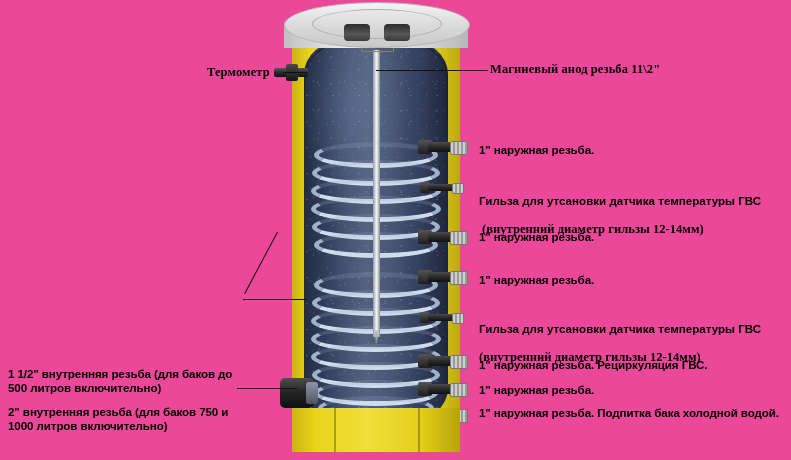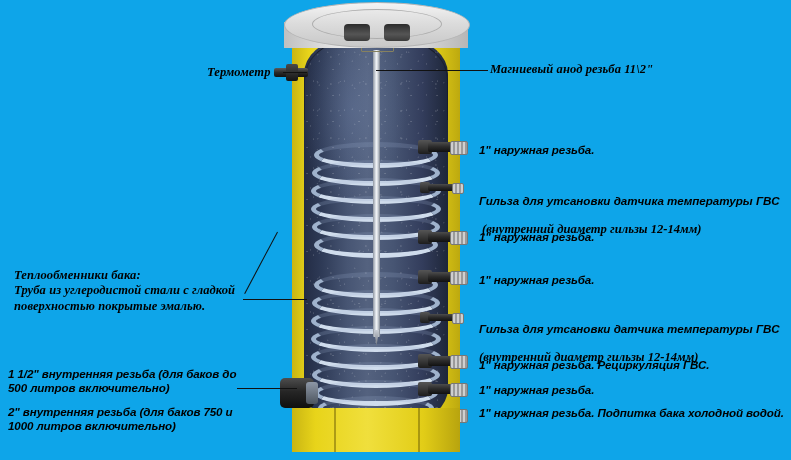--- a/index.html
+++ b/index.html
@@ -4,24 +4,23 @@
 <style>
   html, body {
     margin: 0;
     padding: 0;
     background: #ffffff;
   }
   #page {
     position: relative;
     width: 791px;
     height: 460px;
-    background: #0ea5e9;
+    background: #ec4899;
     overflow: hidden;
     font-family: "Liberation Sans", sans-serif;
-    font-style: italic;
   }
 
   
   .label {
     position: absolute;
     color: #000000;
     font-weight: bold;
     line-height: 1.22;
     white-space: pre-line;
   }
@@ -389,23 +388,20 @@
 
   <div class="leader leader-h" style="left:376px; top:70px; width:112px;"></div>
 
   <div class="leader leader-h" style="left:243px; top:299px; width:64px;"></div>
   <div class="leader-diag" style="left:277px; top:232px; height:70px; transform: rotate(28deg);"></div>
 
   <div class="leader leader-h" style="left:237px; top:388px; width:60px;"></div>
 
   <div class="label serif" style="left:207px; top:65px;">Термометр</div>
 
-  <div class="label serif" style="left:14px; top:268px;">Теплообменники бака:
-Труба из углеродистой стали с гладкой
-поверхностью покрытые эмалью.</div>
 
   <div class="label sans" style="left:8px; top:367px;">1 1/2" внутренняя резьба (для баков до
 500 литров включительно)</div>
 
   <div class="label sans" style="left:8px; top:405px;">2" внутренняя резьба (для баков 750 и
 1000 литров включительно)</div>
 
   <div class="label serif" style="left:490px; top:62px;">Магниевый анод резьба 11\2"</div>
 
   <div class="label sans" style="left:479px; top:143px;">1" наружная резьба.</div>

